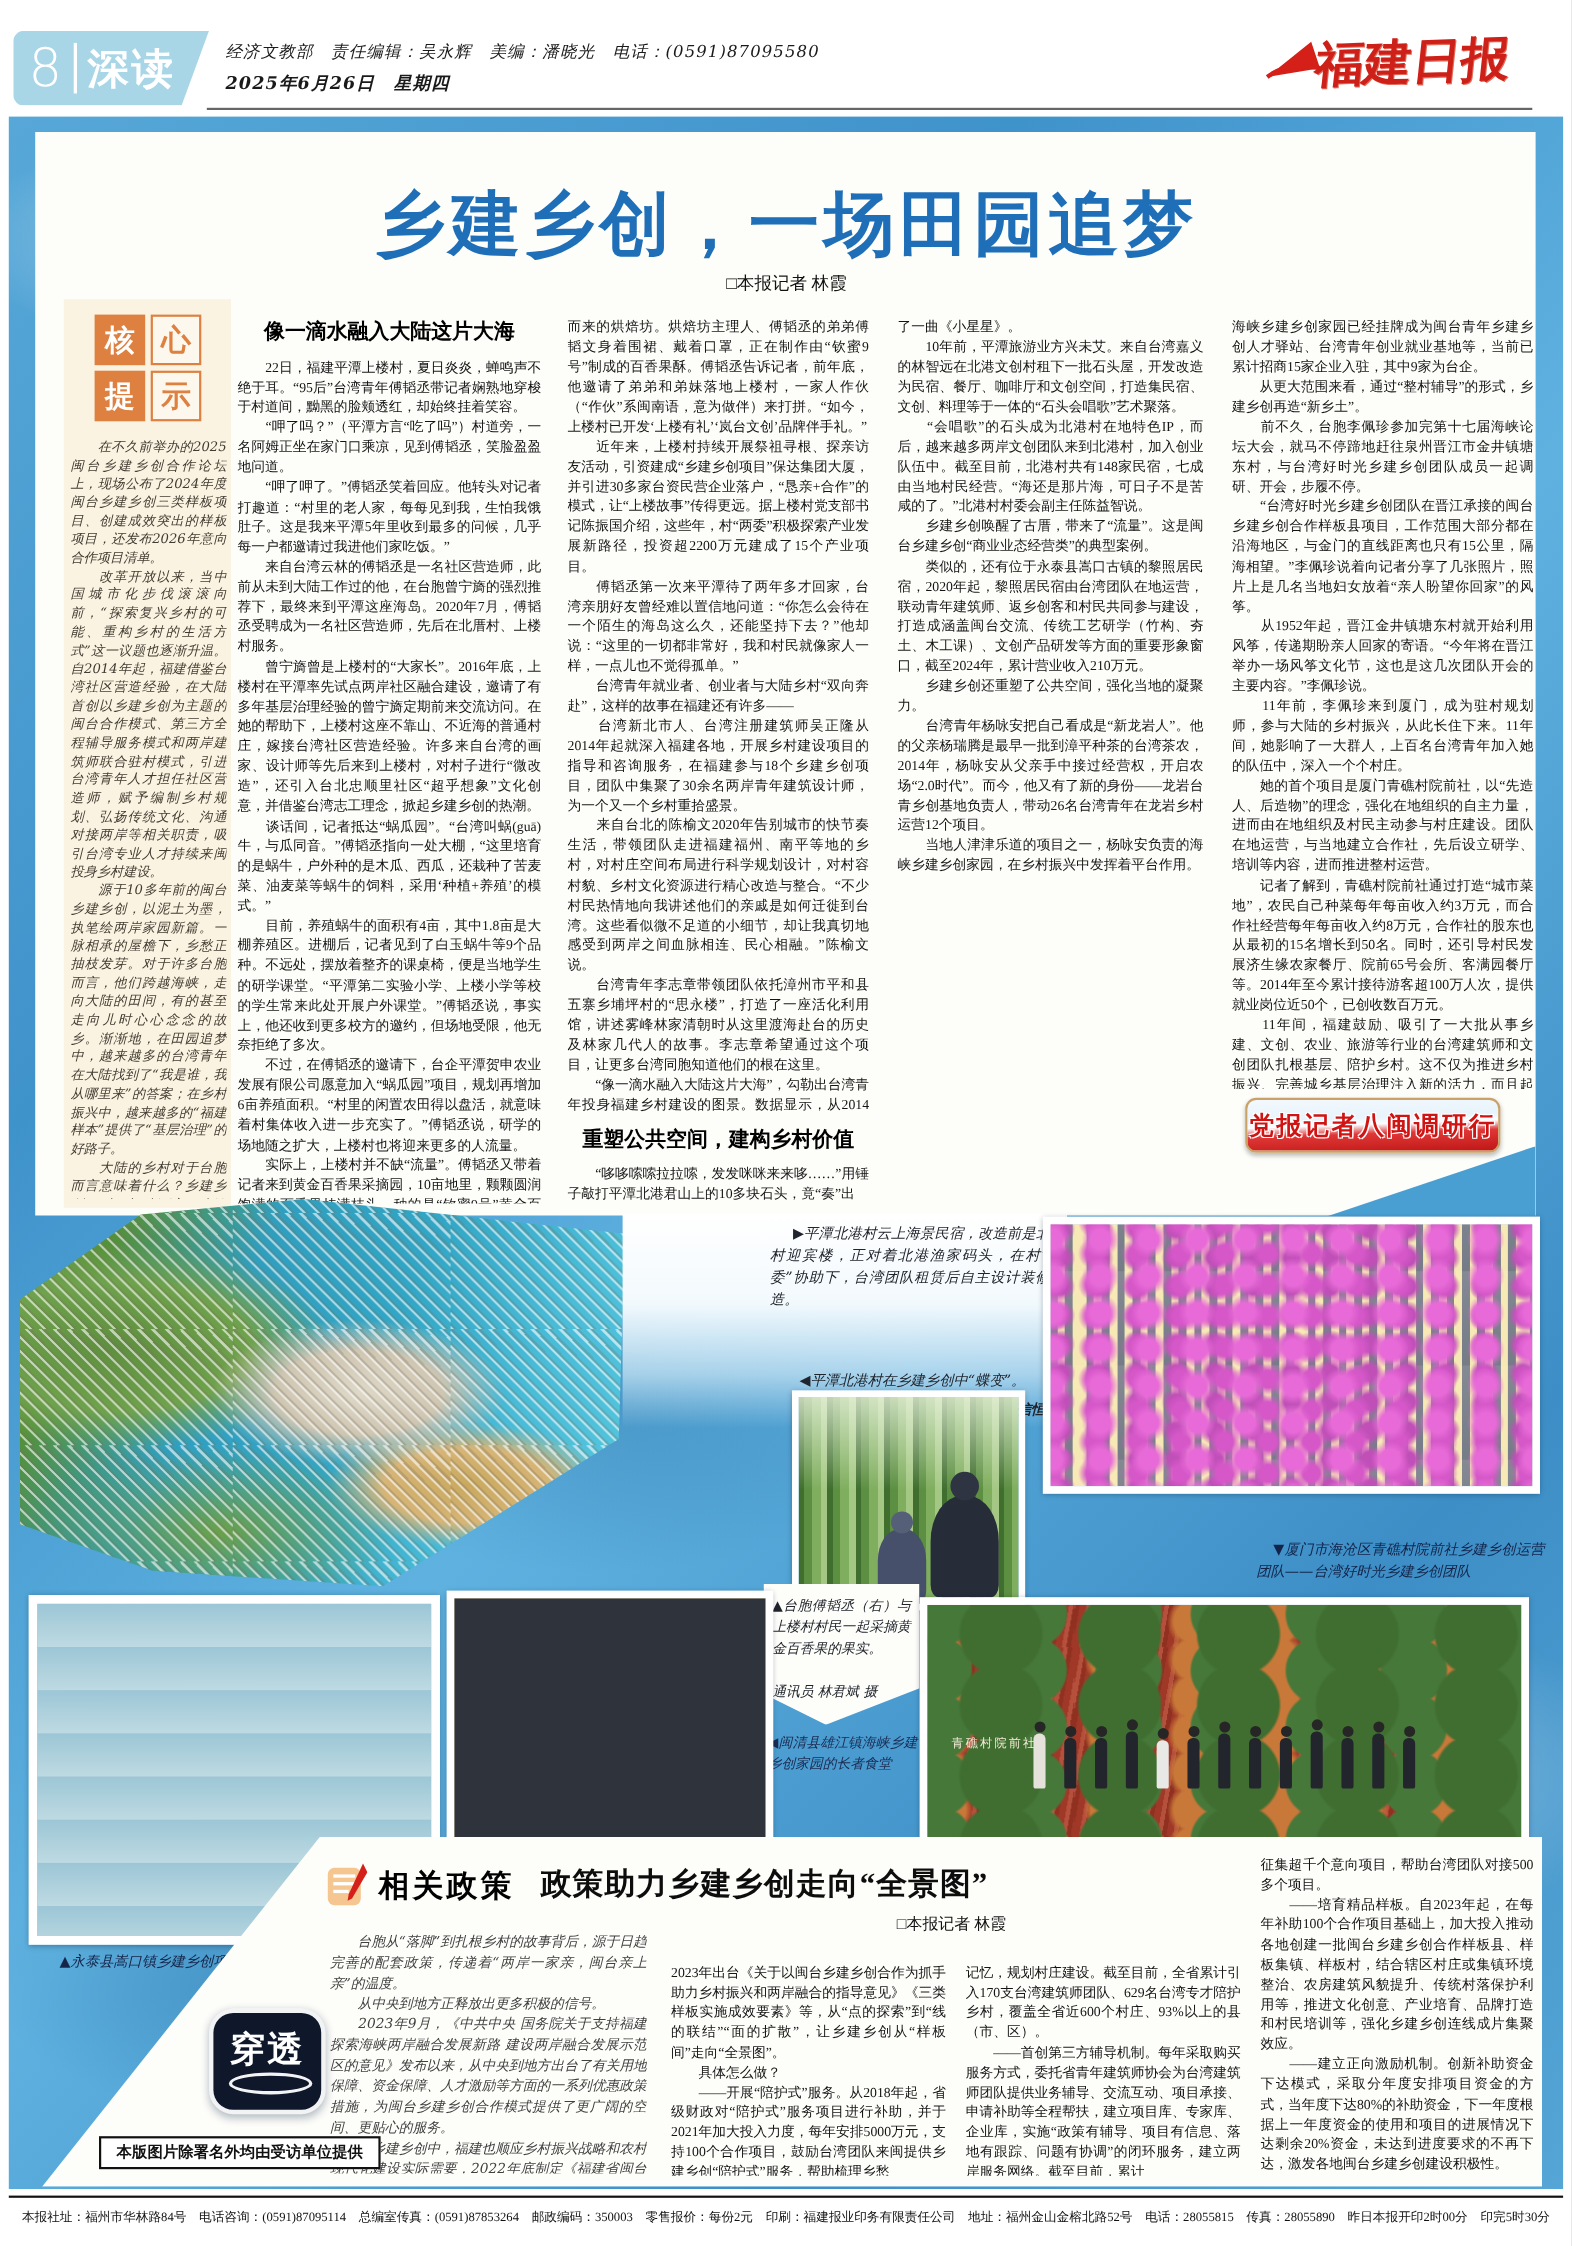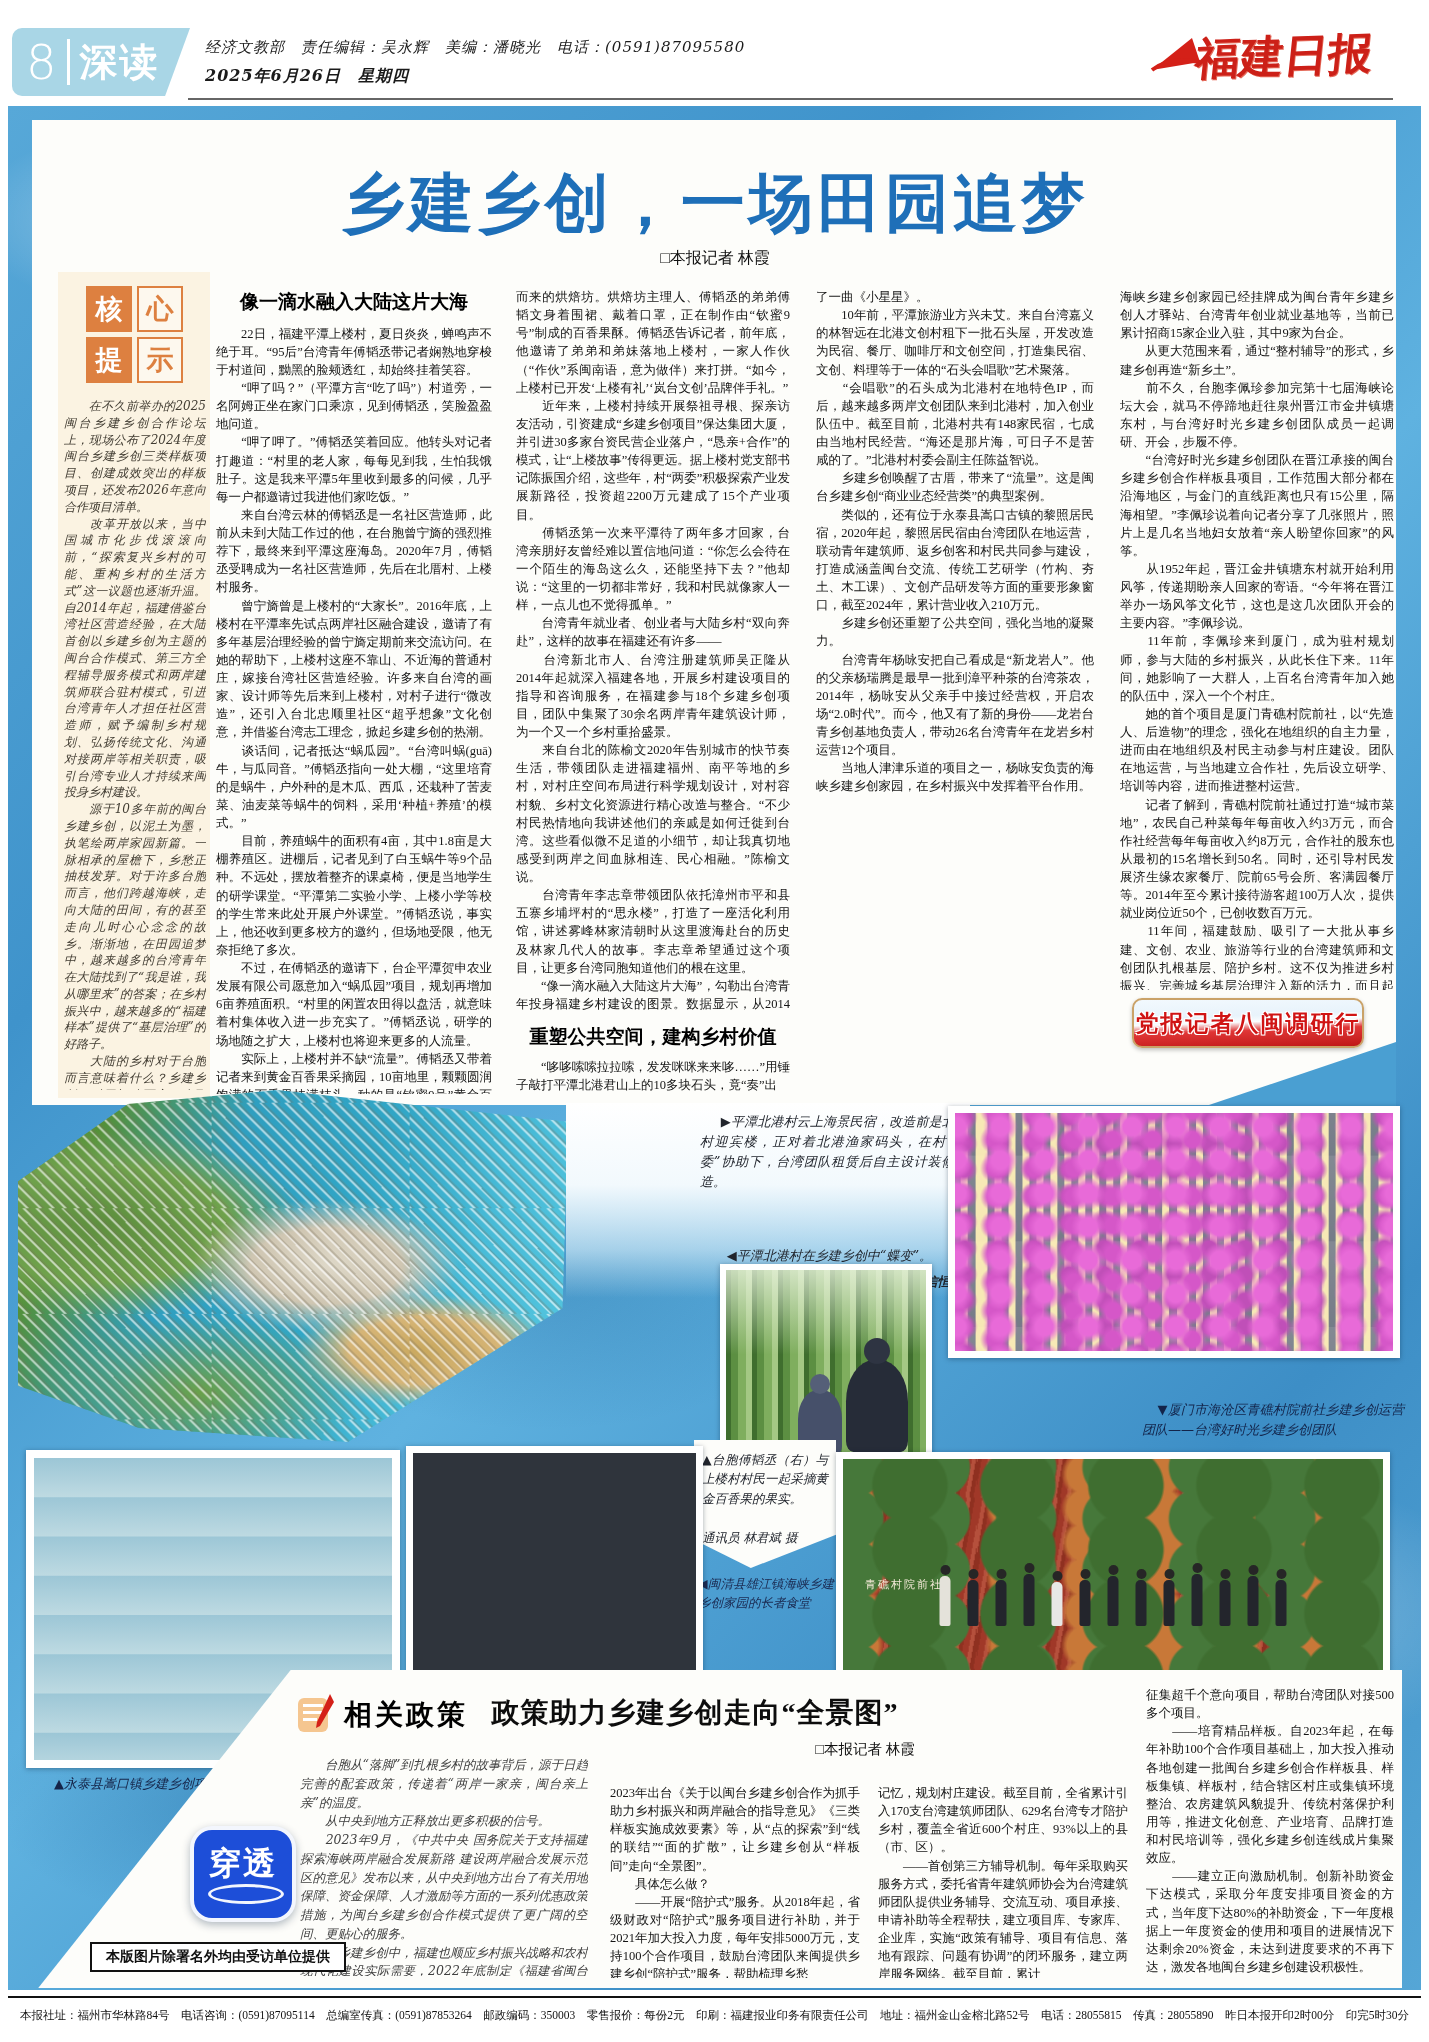--- a/index.html
+++ b/index.html
@@ -172,21 +172,21 @@
   .policy-head{left:450px;top:1694px;width:490px;text-align:center;font-size:28px;font-weight:900;
     color:#0d0d0d;letter-spacing:1px;}
   .policy-byline{left:640px;top:1740px;width:450px;text-align:center;font-size:14.5px;color:#111;}
   .pcol{overflow:hidden;font-size:12.5px;line-height:1.45;color:#141414;text-align:justify;}
   .pscript{left:300px;top:1756px;width:288px;height:220px;font-family:"DejaVu Serif",serif;
     font-style:italic;font-size:12.5px;line-height:1.5;color:#404040;}
   .pc2{left:610px;top:1784px;width:250px;height:194px;}
   .pc3{left:878px;top:1784px;width:250px;height:194px;}
   .pc4{left:1146px;top:1686px;width:248px;height:292px;}
   
-  .chuantou{left:190px;top:1826px;width:106px;height:96px;background:#1d4ed8;border-radius:22px;
+  .chuantou{left:190px;top:1826px;width:106px;height:96px;background:#0f172a;border-radius:22px;
     border:4px solid rgba(255,255,255,.95);box-shadow:0 3px 8px rgba(0,30,60,.3);
     display:flex;align-items:flex-start;justify-content:center;box-sizing:border-box;}
   .chuantou .ct-t{margin-top:12px;font-size:32px;font-weight:900;color:#ffffff;
     font-family:"Liberation Sans",sans-serif;letter-spacing:2px;}
   .chuantou::after{content:"";position:absolute;left:14px;bottom:14px;width:70px;height:14px;
     border:3px solid rgba(255,255,255,.95);border-radius:50%;}
   .note-box{left:90px;top:1942px;width:252px;height:26px;border:2px solid #111;background:#fff;
     display:flex;align-items:center;justify-content:center;font-size:14px;font-weight:bold;
     color:#111;font-family:"Liberation Sans",sans-serif;}
   

